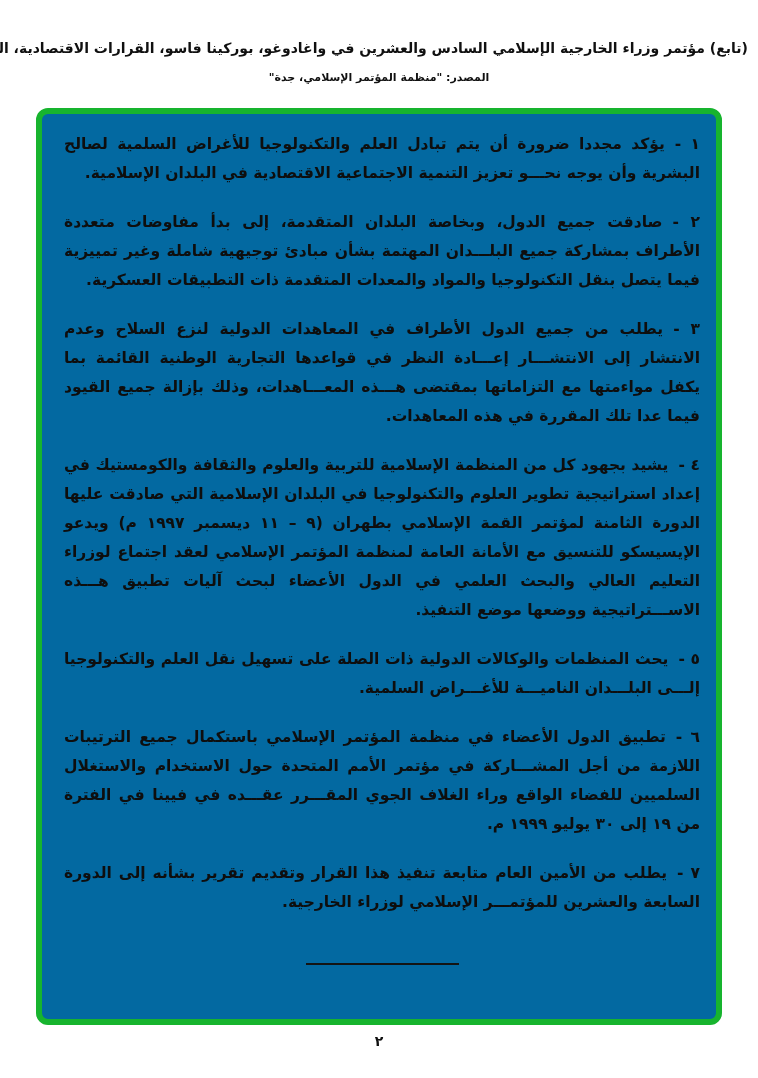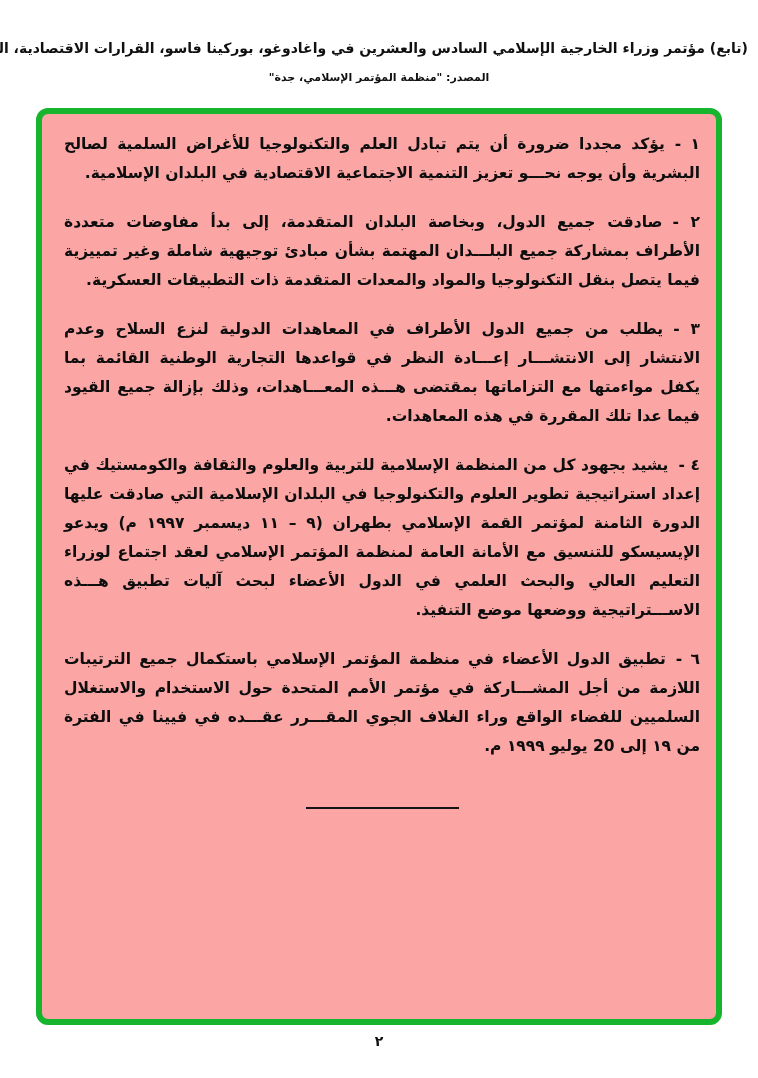--- a/index.html
+++ b/index.html
@@ -24,21 +24,21 @@
     text-align: center;
     font-size: 11px; font-weight: 700;
   }
 
   .content-frame {
     position: absolute;
     left: 36px; top: 108px;
     width: 686px; height: 917px;
     border: 6px solid #17b42e;
     border-radius: 12px;
-    background: #fca5a5;
+    background: #0369a1;
   }
   .frame-inner {
     padding: 16px 16px 0 22px;
   }
 
   .item {
     direction: rtl;
     font-size: 15.5px;
     line-height: 29px;
     font-weight: 600;
@@ -75,21 +75,23 @@
 
   <div class="header-line2">المصدر:  "منظمة المؤتمر الإسلامي، جدة"</div>
 
   <div class="content-frame" style="border-color: rgb(23, 180, 46);">
     <div class="frame-inner">
       <div>
           <p class="item"><span class="num">١ -</span><b>يؤكد مجددا</b><span> ضرورة أن يتم تبادل العلم والتكنولوجيا للأغراض السلمية لصالح البشرية وأن يوجه نحـــو تعزيز التنمية الاجتماعية الاقتصادية في البلدان الإسلامية.</span></p>
           <p class="item"><span class="num">٢ -</span><b>صادقت</b><span> جميع الدول، وبخاصة البلدان المتقدمة، إلى بدأ مفاوضات متعددة الأطراف بمشاركة جميع البلـــدان المهتمة بشأن مبادئ توجيهية شاملة وغير تمييزية فيما يتصل بنقل التكنولوجيا والمواد والمعدات المتقدمة ذات التطبيقات العسكرية.</span></p>
           <p class="item"><span class="num">٣ -</span><b>يطلب</b><span> من جميع الدول الأطراف في المعاهدات الدولية لنزع السلاح وعدم الانتشار إلى الانتشـــار إعـــادة النظر في قواعدها التجارية الوطنية القائمة بما يكفل مواءمتها مع التزاماتها بمقتضى هـــذه المعـــاهدات، وذلك بإزالة جميع القيود فيما عدا تلك المقررة في هذه المعاهدات.</span></p>
           <p class="item"><span class="num">٤ -</span><b>يشيد</b><span> بجهود كل من المنظمة الإسلامية للتربية والعلوم والثقافة والكومستيك في إعداد استراتيجية تطوير العلوم والتكنولوجيا في البلدان الإسلامية التي صادقت عليها الدورة الثامنة لمؤتمر القمة الإسلامي بطهران (٩ – ١١ ديسمبر ١٩٩٧ م) </span><b>ويدعو</b><span> الإيسيسكو للتنسيق مع الأمانة العامة لمنظمة المؤتمر الإسلامي لعقد اجتماع لوزراء التعليم العالي والبحث العلمي في الدول الأعضاء لبحث آليات تطبيق هـــذه الاســـتراتيجية ووضعها موضع التنفيذ.</span></p>
-          <p class="item"><span class="num">٦ -</span><b>تطبيق</b><span> الدول الأعضاء في منظمة المؤتمر الإسلامي باستكمال جميع الترتيبات اللازمة من أجل المشـــاركة في مؤتمر الأمم المتحدة حول الاستخدام والاستغلال السلميين للفضاء الواقع وراء الغلاف الجوي المقـــرر عقـــده في فيينا في الفترة من ١٩ إلى 20 يوليو ١٩٩٩ م.</span></p>
+          <p class="item"><span class="num">٥ -</span><b>يحث</b><span> المنظمات والوكالات الدولية ذات الصلة على تسهيل نقل العلم والتكنولوجيا إلـــى البلـــدان الناميـــة للأغـــراض السلمية.</span></p>
+          <p class="item"><span class="num">٦ -</span><b>تطبيق</b><span> الدول الأعضاء في منظمة المؤتمر الإسلامي باستكمال جميع الترتيبات اللازمة من أجل المشـــاركة في مؤتمر الأمم المتحدة حول الاستخدام والاستغلال السلميين للفضاء الواقع وراء الغلاف الجوي المقـــرر عقـــده في فيينا في الفترة من ١٩ إلى ٣٠ يوليو ١٩٩٩ م.</span></p>
+          <p class="item"><span class="num">٧ -</span><b>يطلب</b><span> من الأمين العام متابعة تنفيذ هذا القرار وتقديم تقرير بشأنه إلى الدورة السابعة والعشرين للمؤتمـــر الإسلامي لوزراء الخارجية.</span></p>
         </div>
       <div class="divider-line"></div>
     </div>
   </div>
 
   <div class="page-number">٢</div>
 
 </div>
 
 </body></html>

